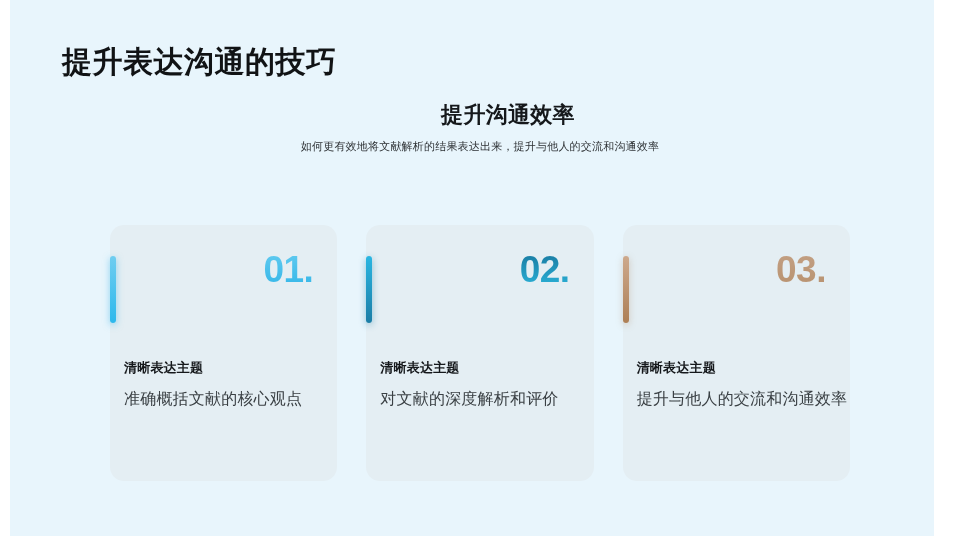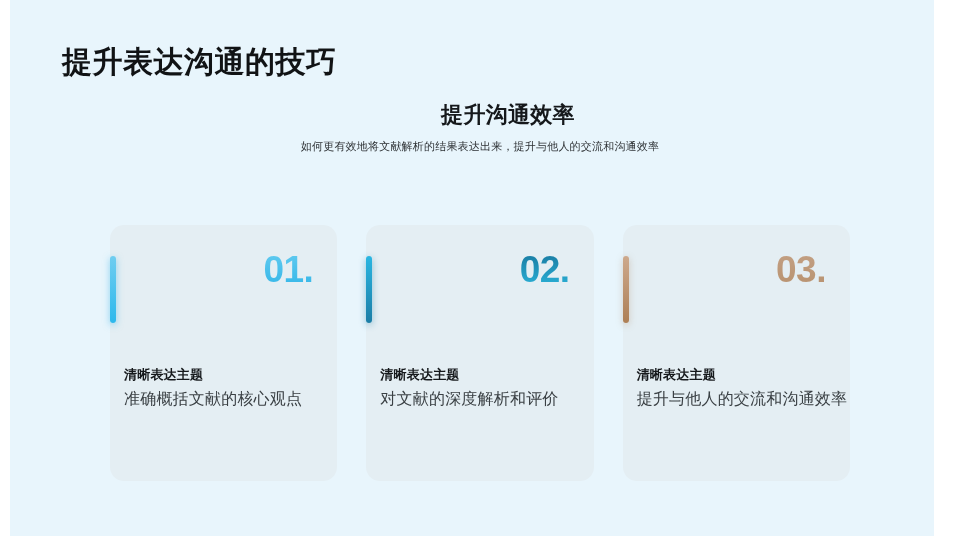--- a/index.html
+++ b/index.html
@@ -128,21 +128,20 @@
   }
 
   .card-title {
     position: absolute;
     left: 14px;
     top: 134px;
     font-size: 13px;
     font-weight: 700;
     color: #15181b;
     letter-spacing: 0.2px;
-    margin-top: 7px;
   }
 
   .card-desc {
     position: absolute;
     left: 14px;
     top: 164px;
     font-size: 16px;
     font-weight: 400;
     color: #3a4044;
     letter-spacing: 0.2px;

